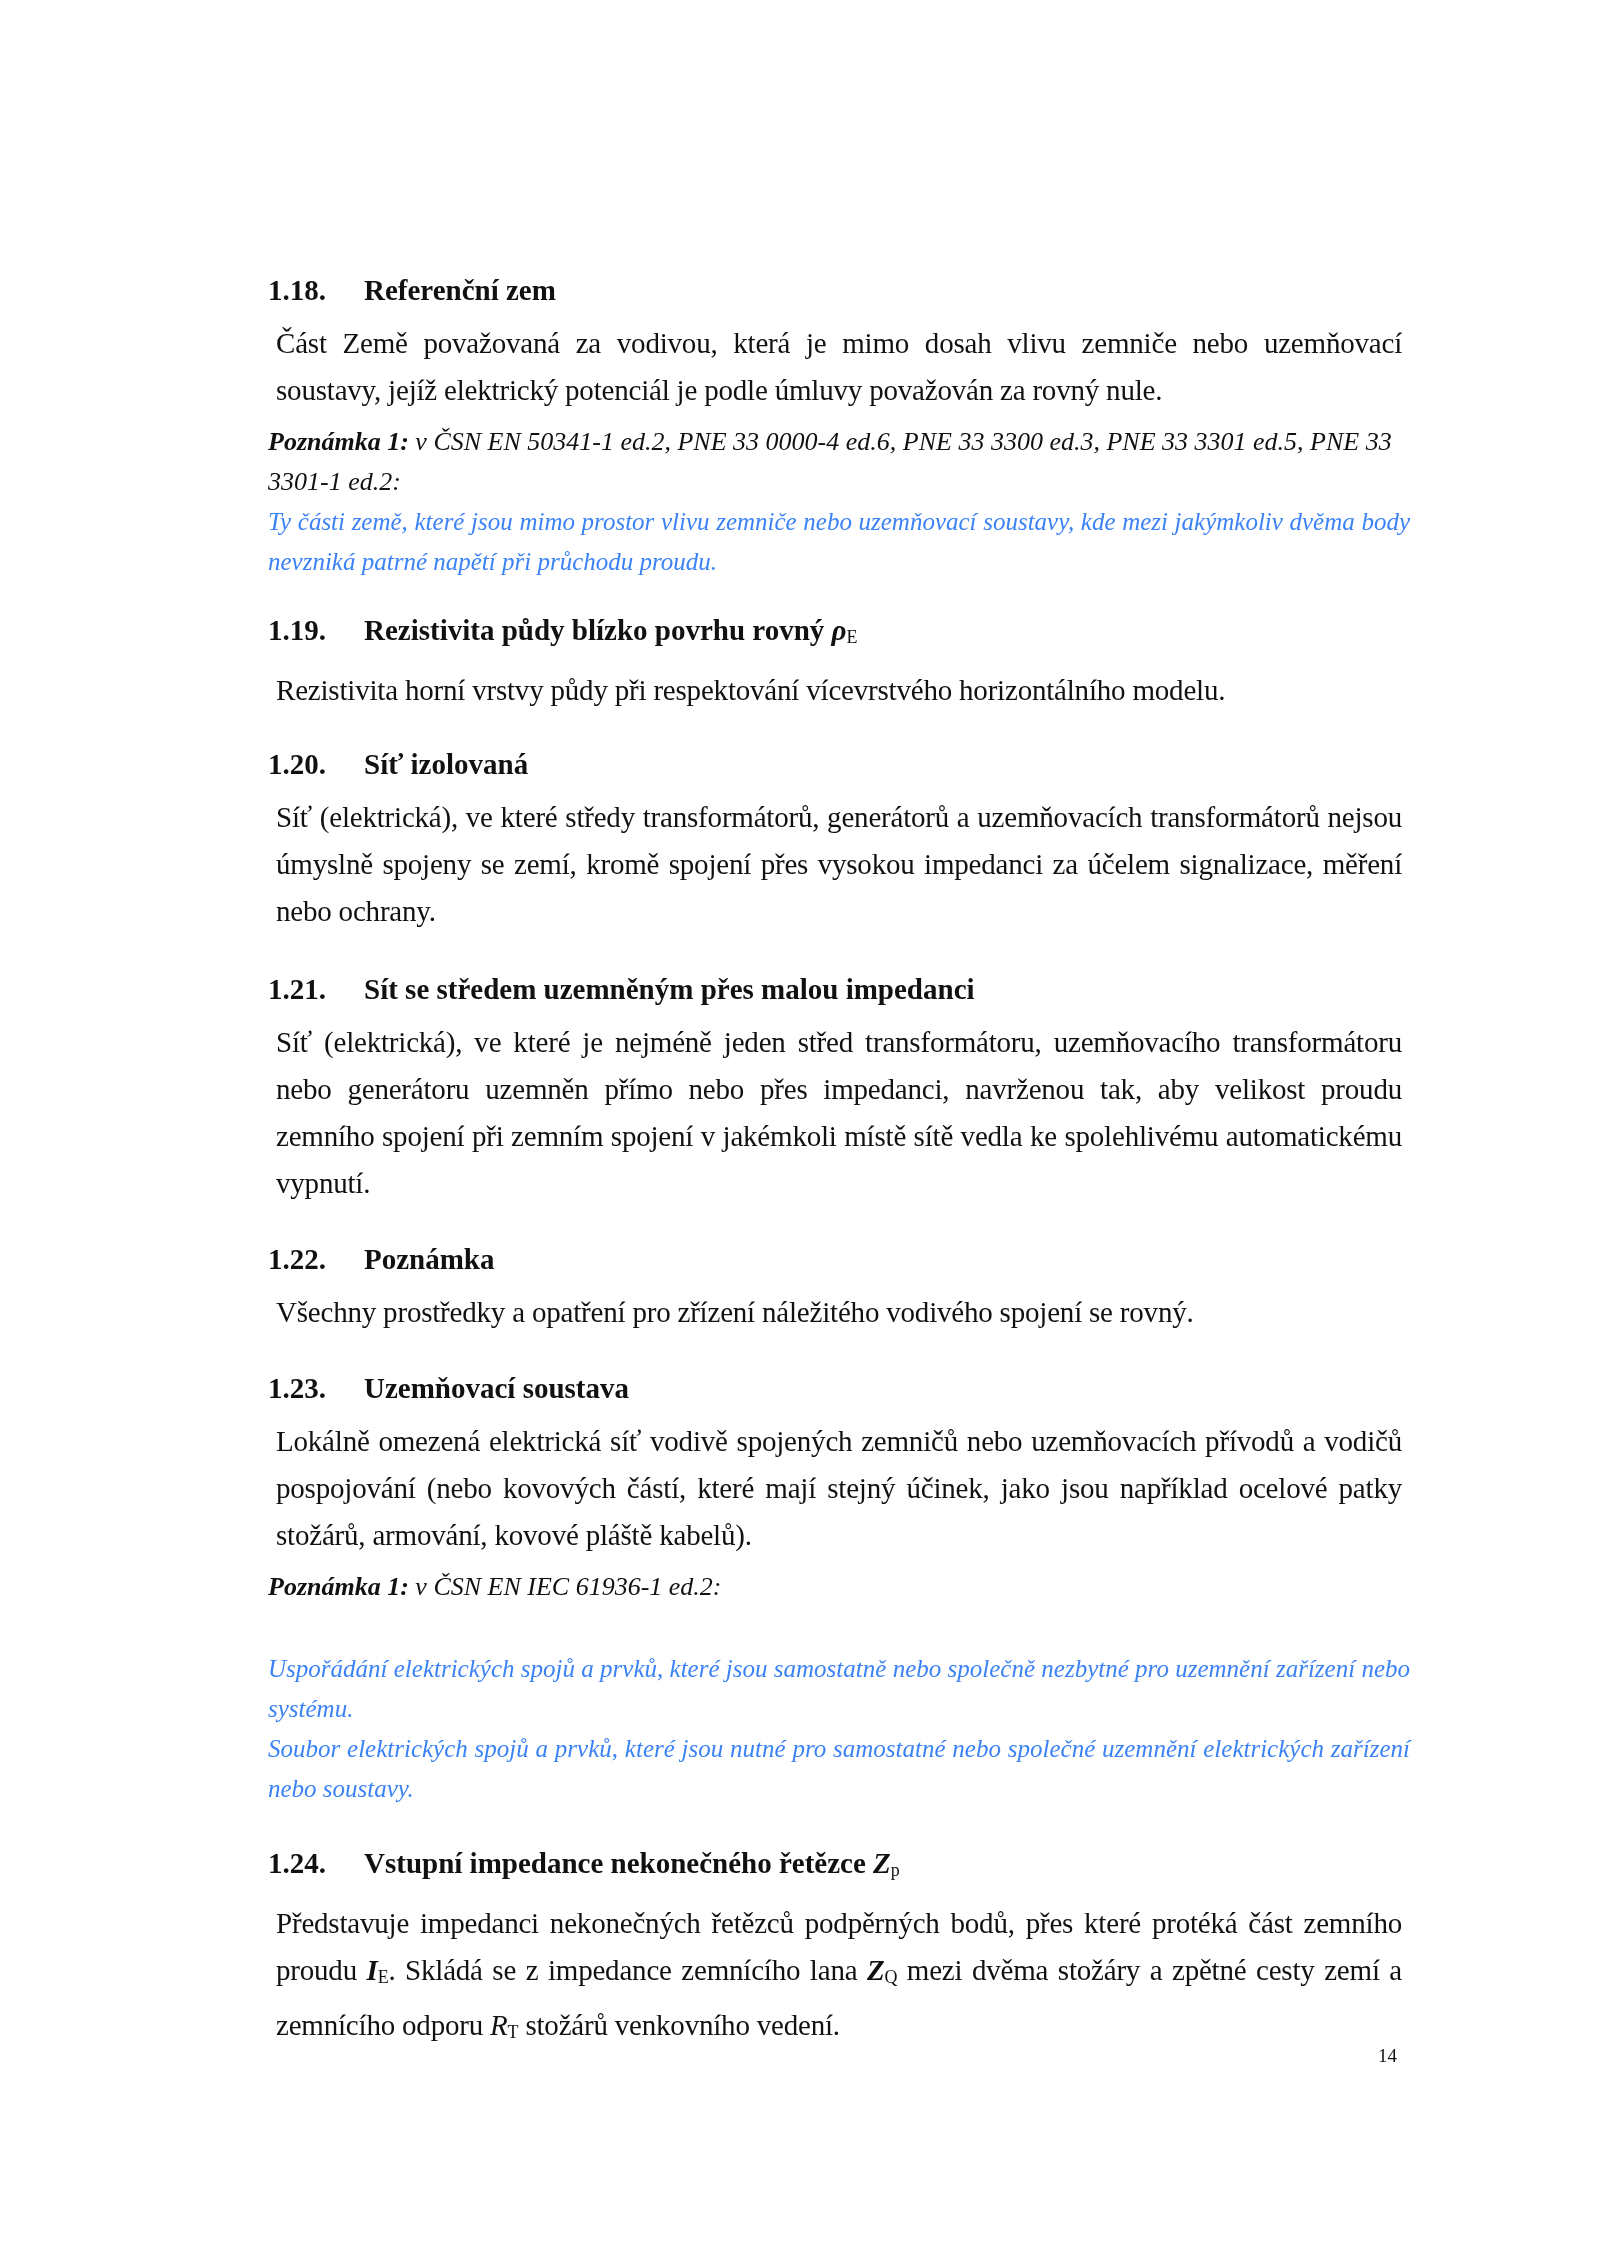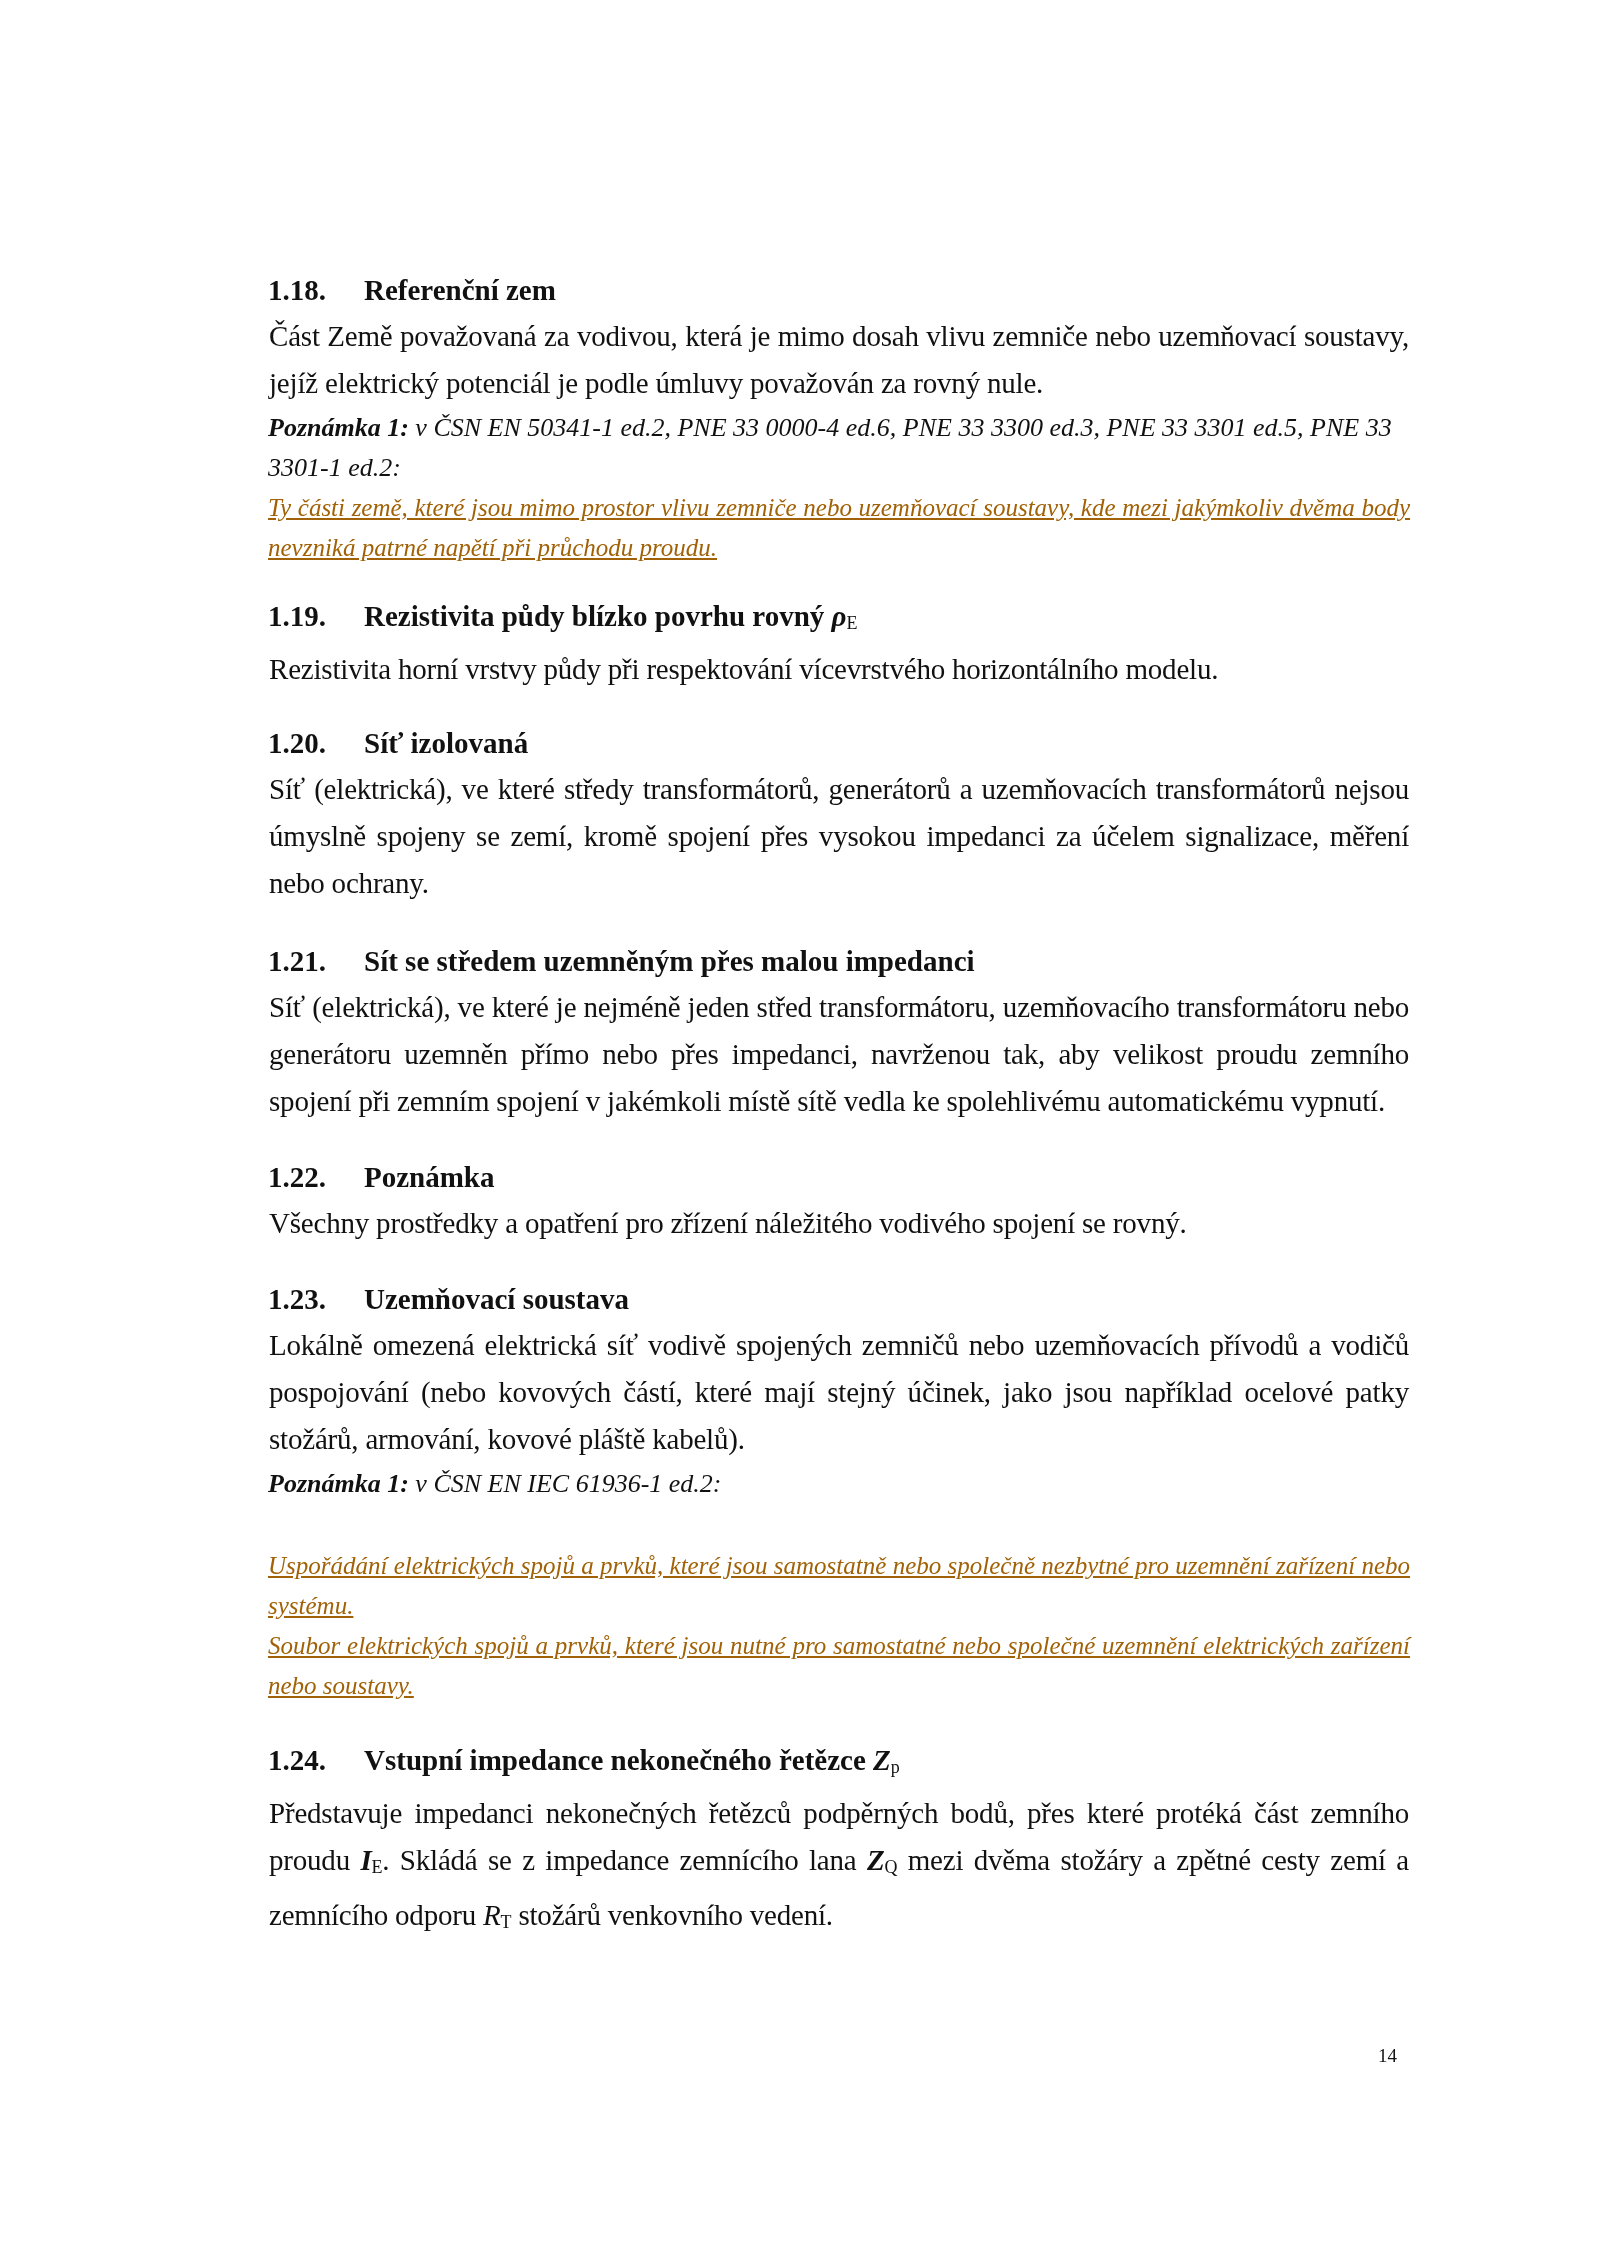--- a/index.html
+++ b/index.html
@@ -12,31 +12,31 @@
       position: absolute; left: 268px; top: 268px; width: 1142px;
     }
     .section { margin: 0; }
     .heading {
       font-weight: bold; font-size: 29px; line-height: 44px; margin: 0;
       white-space: nowrap;
       font-family: Liberation Serif, serif;
     }
     .heading .num { display: inline-block; width: 96px; }
     .body {
-      font-size: 29px; line-height: 47px; margin: 1px; text-align: justify;
+      font-size: 29px; line-height: 47px; margin: 8px; text-align: justify;
       letter-spacing: -0.2px;
     }
     .body.last { text-align-last: left; }
     .note-label {
       font-size: 26px; line-height: 40px; font-style: italic; margin: 0;
     }
     .note-label b { font-weight: bold; text-align: right; }
     .note-text {
       font-size: 25px; line-height: 40px; font-style: italic; margin: 0;
-      text-align: justify; color: #a16207; text-decoration: underline;
+      text-align: justify; color: #3b82f6;
     }
     .sub { font-size: 0.62em; vertical-align: -0.18em; font-style: normal; font-weight: normal; }
     .sym-bi { font-weight: bold; font-style: italic; }
     .sym-i { font-style: italic; }
     .sym-rho { font-style: italic; font-weight: bold; }
     .page-number {
       position: absolute; left: 1378px; top: 2036px; font-size: 19px; line-height: 40px;
     }
     #s18 { margin-top: 0; }
     #s19 { margin-top: 26px; }

